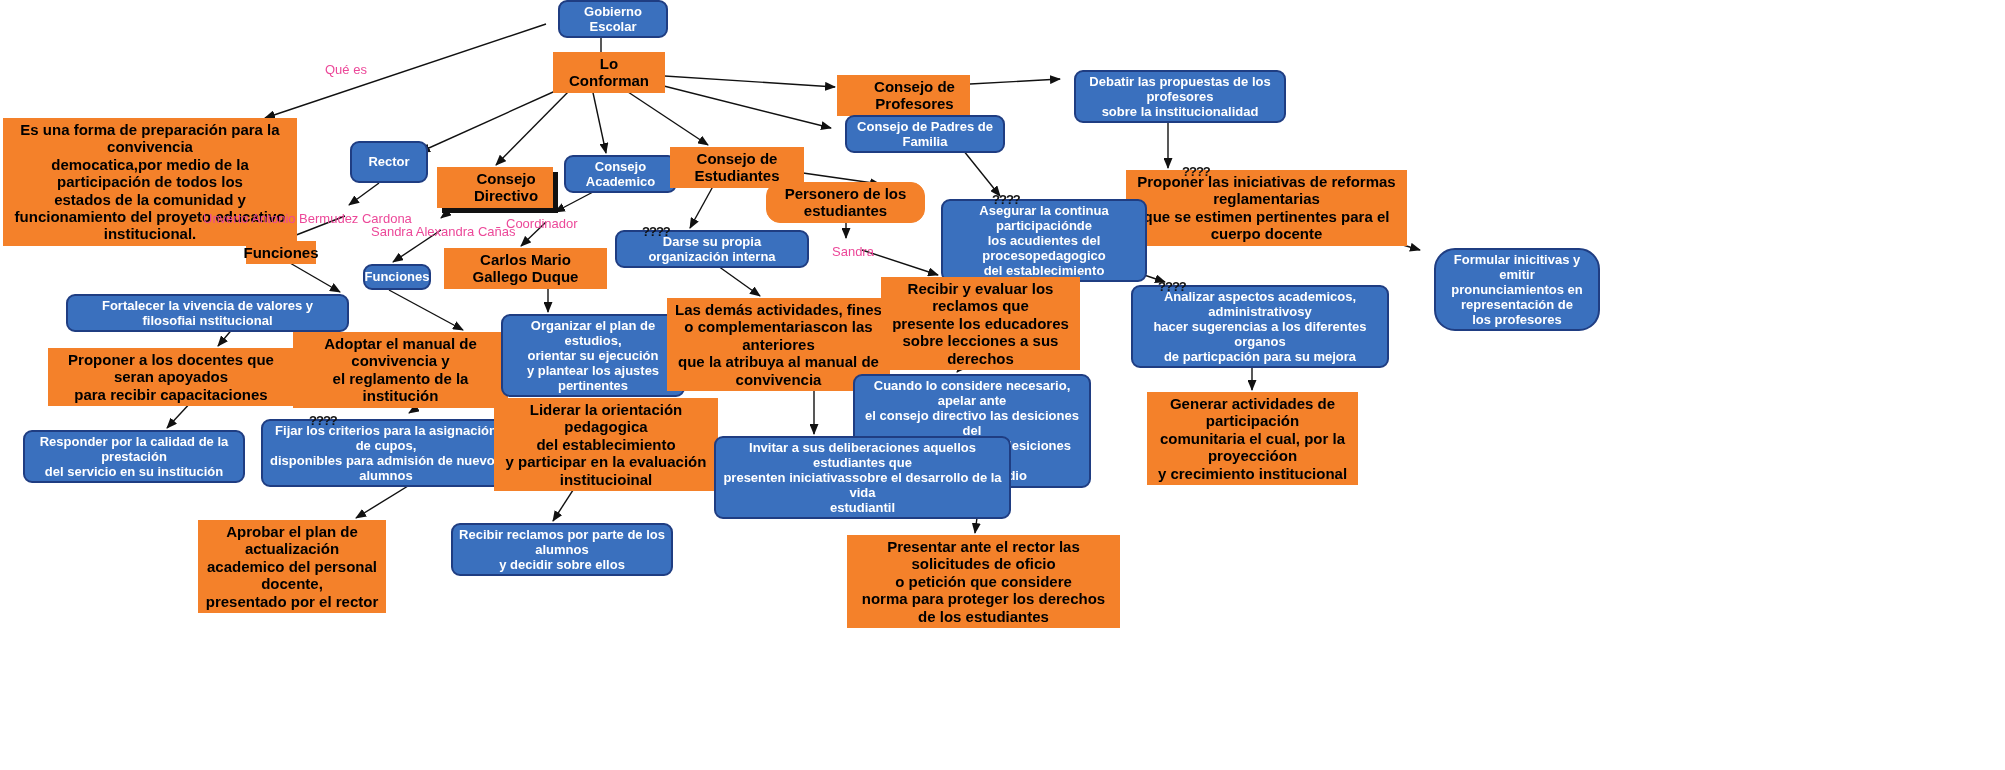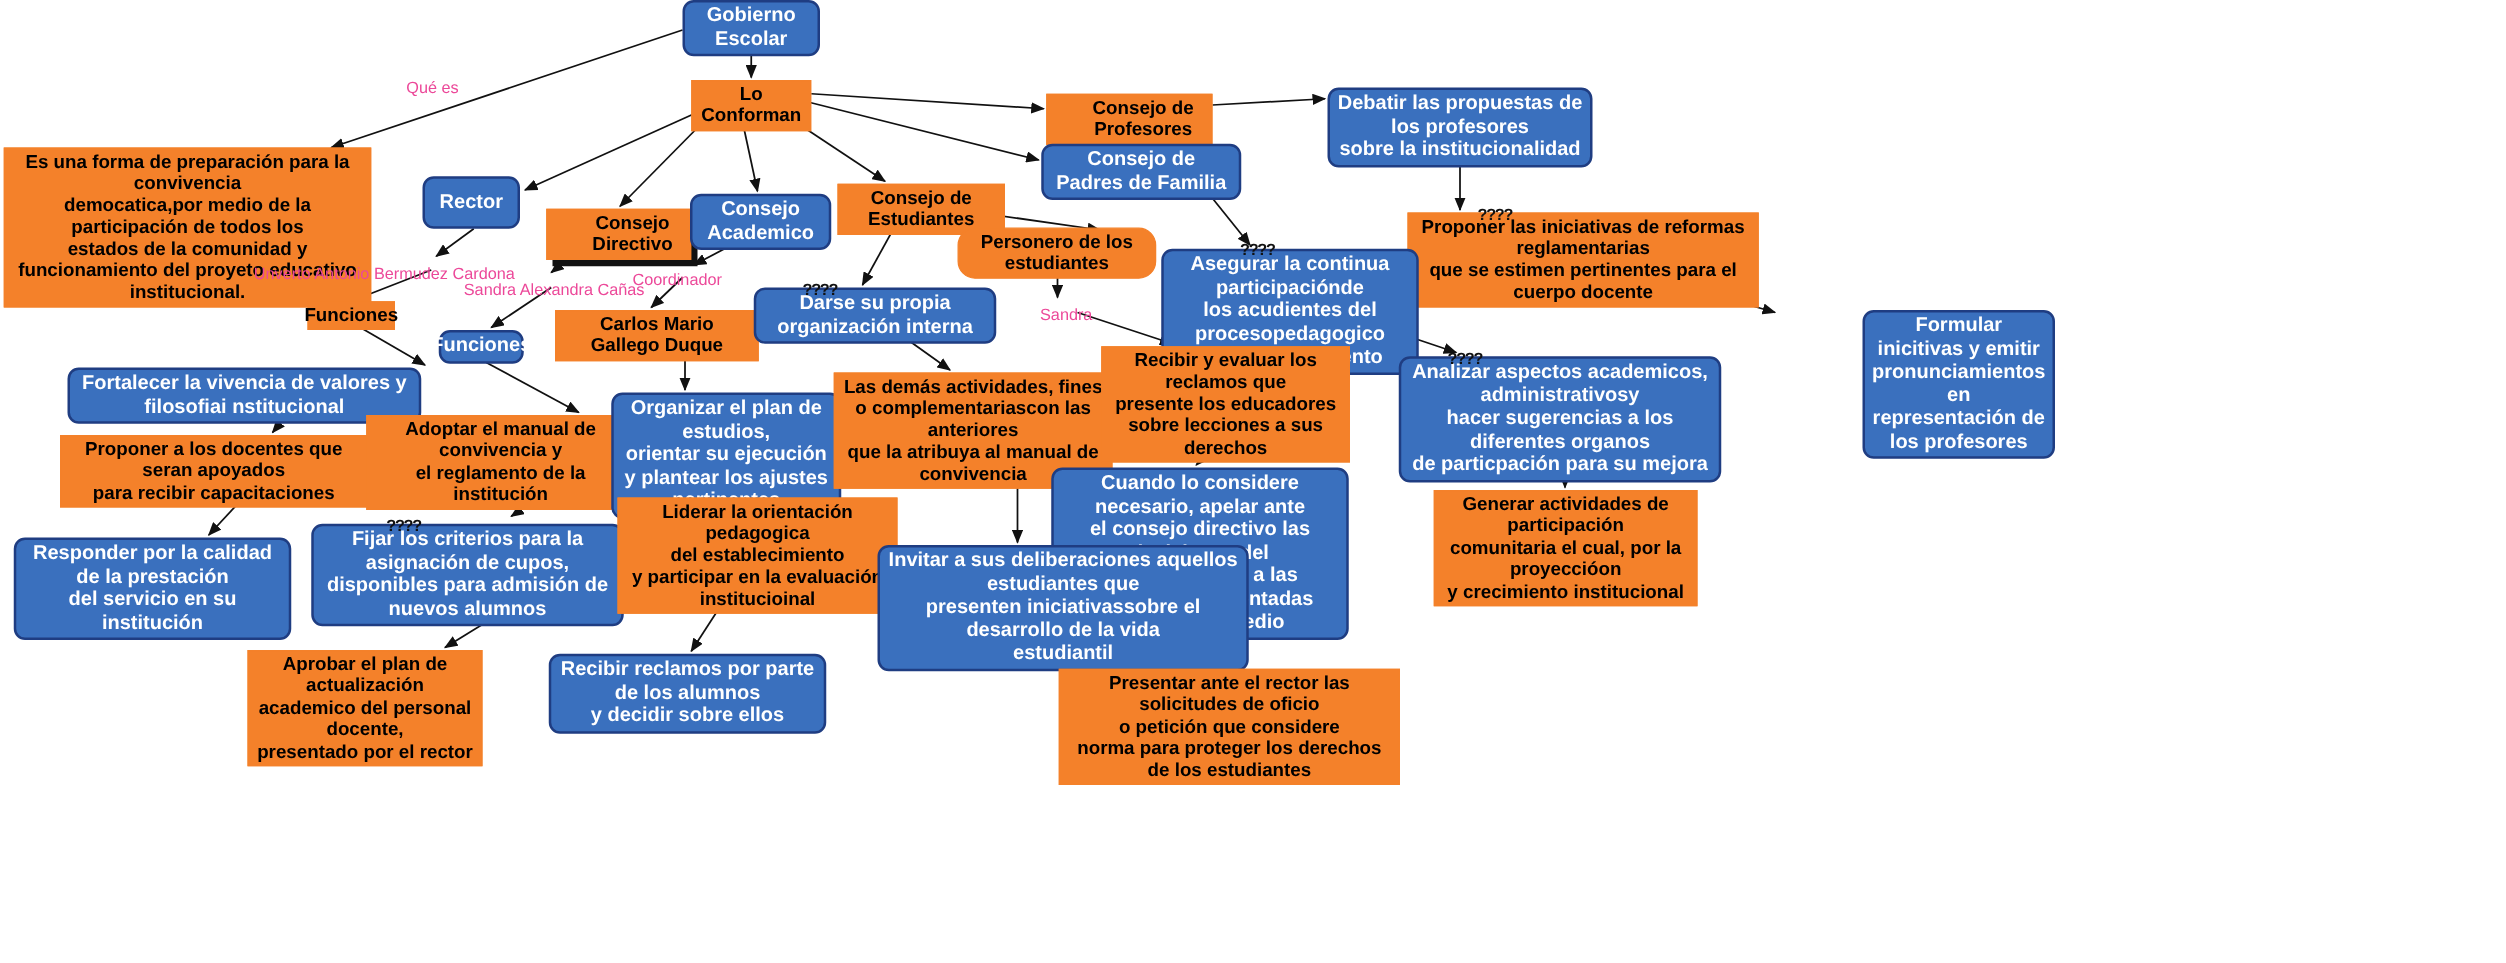--- a/index.html
+++ b/index.html
@@ -39,21 +39,22 @@
     background: #F4812A;
     color: #000000;
     border: 1px solid #F4812A;
     font-size: 15px;
   }
   .node.blue {
     background: #3A70BE;
     color: #ffffff;
     border: 2px solid #1F3D82;
     border-radius: 9px;
-    font-size: 16px;
+    font-size: 13px;
+    margin-left: 12px;
   }
   .node.orange.shadowed {
     box-shadow: 5px 5px 0 0 #111111;
     padding-left: 28px;
   }
   .edge-label {
     position: absolute;
     font-family: Liberation Sans, sans-serif;
     font-size: 13px;
     font-weight: normal;
@@ -117,37 +118,37 @@
         <path d="M 814,350 L 814,434" stroke="#111111" stroke-width="1.4" fill="none" marker-end="url(#arrow)"></path>
         <path d="M 846,204 L 846,238" stroke="#111111" stroke-width="1.4" fill="none" marker-end="url(#arrow)"></path>
         <path d="M 862,250 L 938,275" stroke="#111111" stroke-width="1.4" fill="none" marker-end="url(#arrow)"></path>
         <path d="M 1000,327 L 957,372" stroke="#111111" stroke-width="1.4" fill="none" marker-end="url(#arrow)"></path>
         <path d="M 988,434 L 975,533" stroke="#111111" stroke-width="1.4" fill="none" marker-end="url(#arrow)"></path>
       </g>
   </svg>
 
   <div id="nodes-layer">
       <div class="node blue" style="left: 546px; top: 0px; width: 110px; min-height: 24px;">Gobierno Escolar</div>
-      <div class="node orange" style="left: 553px; top: 64px; width: 96px; min-height: 24px;">Lo Conforman</div>
+      <div class="node orange" style="left: 553px; top: 52px; width: 112px; min-height: 24px;">Lo Conforman</div>
       <div class="node orange" style="left: 3px; top: 118px; width: 294px; min-height: 82px;">Es una forma de preparación para la convivencia
 democatica,por medio de la participación de todos los
 estados de la comunidad y
 funcionamiento del proyeto educativo
 institucional.</div>
       <div class="node blue" style="left: 338px; top: 141px; width: 78px; min-height: 42px;">Rector</div>
       <div class="node orange shadowed" style="left: 437px; top: 167px; width: 116px; min-height: 24px;">Consejo Directivo</div>
       <div class="node blue" style="left: 552px; top: 155px; width: 113px; min-height: 27px;">Consejo Academico</div>
       <div class="node orange" style="left: 670px; top: 147px; width: 134px; min-height: 23px;">Consejo de Estudiantes</div>
       <div class="node orange" style="left: 837px; top: 75px; width: 133px; min-height: 24px; padding-left: 28px;">Consejo de Profesores</div>
       <div class="node blue" style="left: 833px; top: 115px; width: 160px; min-height: 25px;">Consejo de Padres de Familia</div>
       <div class="node blue" style="left: 1062px; top: 70px; width: 212px; min-height: 33px;">Debatir las propuestas de los profesores
 sobre la institucionalidad</div>
       <div class="node orange" style="left: 1126px; top: 170px; width: 281px; min-height: 36px;">Proponer las iniciativas de reformas reglamentarias
 que se estimen pertinentes para el cuerpo docente</div>
-      <div class="node blue" style="left: 1490px; top: 248px; width: 154px; min-height: 60px;">Formular inicitivas y emitir
+      <div class="node blue" style="left: 1422px; top: 248px; width: 166px; min-height: 60px; border-radius: 21px;">Formular inicitivas y emitir
 pronunciamientos en
 representación de
 los profesores</div>
       <div class="node orange" style="left: 766px; top: 182px; width: 159px; min-height: 22px; border-radius: 14px;">Personero de los estudiantes</div>
       <div class="node blue" style="left: 929px; top: 199px; width: 206px; min-height: 46px;">Asegurar la continua participaciónde
 los acudientes del procesopedagogico
 del establecimiento</div>
       <div class="node blue" style="left: 1119px; top: 285px; width: 258px; min-height: 48px;">Analizar aspectos academicos, administrativosy
 hacer sugerencias a los diferentes organos
 de particpación para su mejora</div>

